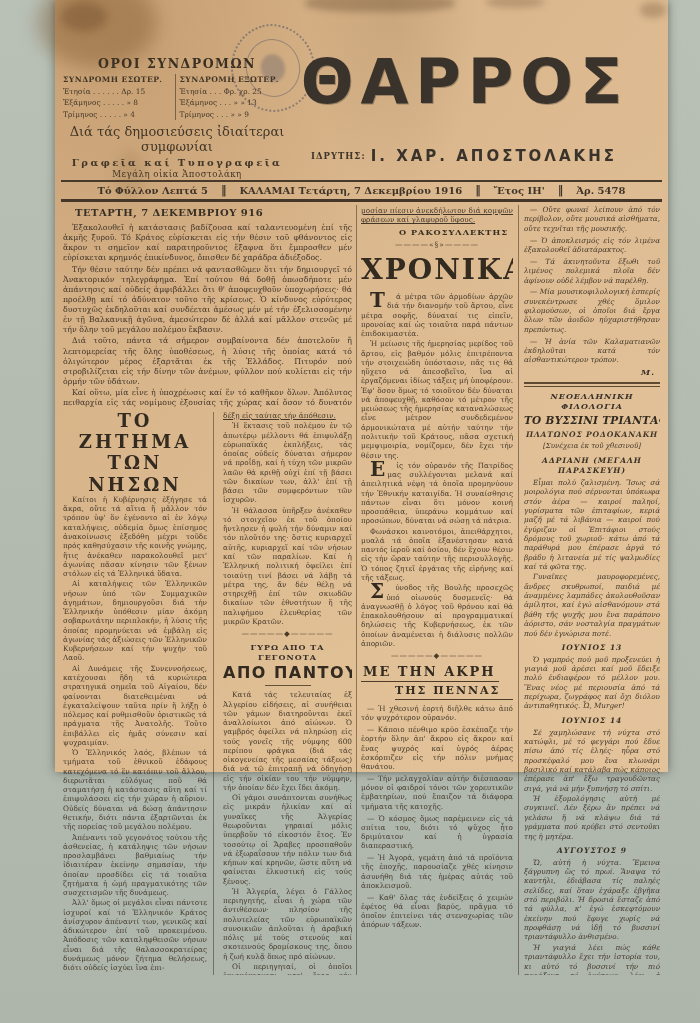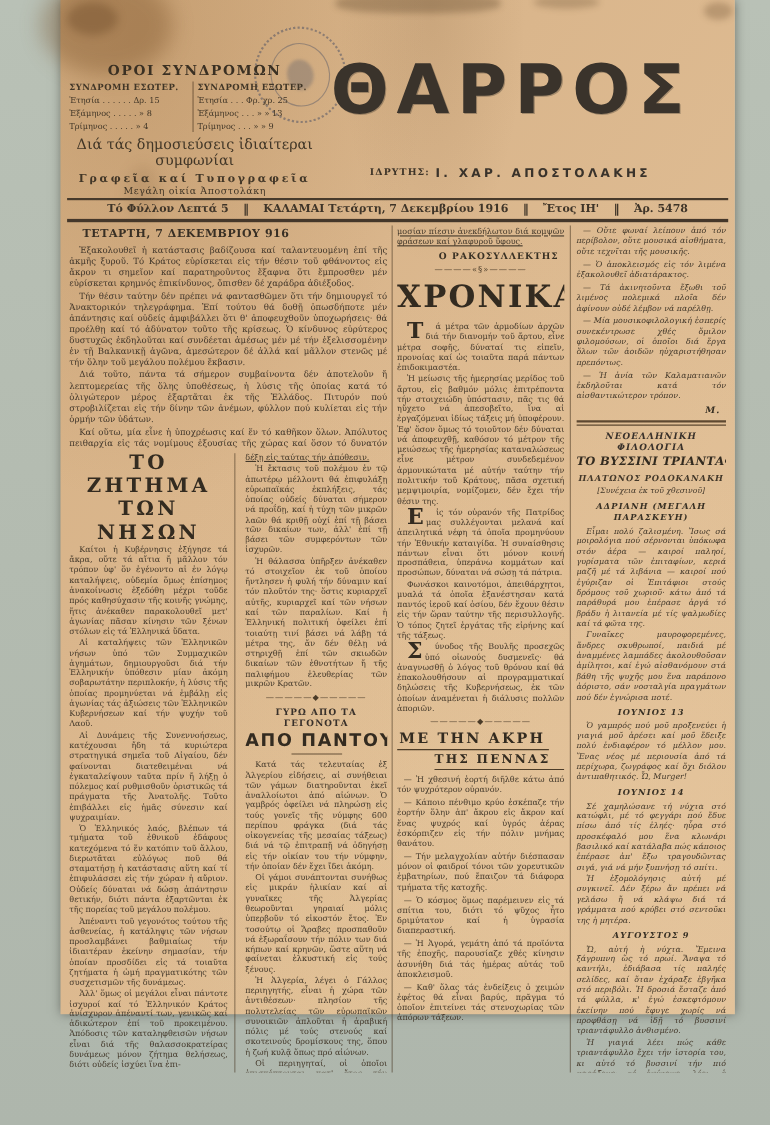--- a/index.html
+++ b/index.html
@@ -2,21 +2,21 @@
 <html><head>
 <meta charset="utf-8">
 <style>
   html,body{margin:0;padding:0;}
   body{
     width:700px;height:1023px;position:relative;overflow:hidden;
     background:linear-gradient(180deg,#b9c1b6 0%,#b3bbb0 50%,#aeb6ac 100%);
     font-family:"DejaVu Serif",serif;
   }
   .paper{
-    position:absolute;left:55px;top:0;width:613px;height:922px;
+    position:absolute;left:55px;top:0;width:613px;height:772px;
     background:
       radial-gradient(ellipse at 12% 4%, rgba(140,92,44,.22), transparent 34%),
       radial-gradient(ellipse at 55% 1%, rgba(110,75,40,.14), transparent 18%),
       radial-gradient(ellipse at 85% 80%, rgba(238,210,168,.25), transparent 55%),
       radial-gradient(ellipse at 40% 96%, rgba(225,195,150,.30), transparent 45%),
       linear-gradient(125deg,#d5b084 0%,#dab68c 35%,#dfbd94 70%,#e1c098 100%);
     box-shadow:0 0 9px rgba(35,35,30,.5);
     color:#3e3428;
   }
   .stain{position:absolute;border-radius:50%;pointer-events:none;}
@@ -41,21 +41,21 @@
   .pub-note{font-size:13px;margin:4px 0 3px;}
   .offices1{font-size:10px;letter-spacing:2.5px;margin:3px 0 1px;font-weight:bold;}
   .offices2{font-size:8.6px;letter-spacing:.5px;}
   .mast-title{position:absolute;left:212px;top:42px;width:396px;text-align:center;
     font-family:"DejaVu Sans",sans-serif;font-weight:bold;font-size:62px;line-height:80px;
     letter-spacing:7px;color:#3a332b;text-shadow:1px 1px 0 rgba(58,51,43,.35);}
   .mast-subtitle{position:absolute;left:210px;top:127px;width:398px;text-align:center;
     font-weight:bold;font-size:15.5px;letter-spacing:.5px;color:#3a332b;white-space:nowrap;}
   .founderline{position:absolute;left:210px;top:146px;width:398px;text-align:center;white-space:nowrap;}
   .founder-label{font-size:8.5px;font-weight:bold;letter-spacing:1px;vertical-align:2px;}
-  .founder{font-family:"DejaVu Sans",sans-serif;font-weight:bold;font-size:11px;letter-spacing:3px;color:#3a332b;}
+  .founder{font-family:"DejaVu Sans",sans-serif;font-weight:bold;font-size:15px;letter-spacing:3px;color:#3a332b;}
   .ownerline{position:absolute;left:6px;top:160px;width:601px;display:flex;align-items:baseline;justify-content:space-between;white-space:nowrap;}
   .owner-label{font-size:8px;letter-spacing:.5px;}
   .owner{font-family:"DejaVu Sans",sans-serif;font-weight:bold;font-size:12.5px;letter-spacing:2px;color:#3a332b;}
   .director-label{font-size:9px;font-weight:bold;letter-spacing:.5px;}
   .director{font-family:"DejaVu Sans",sans-serif;font-weight:bold;font-size:16.5px;letter-spacing:1.5px;color:#3a332b;}
   .rule-a{position:absolute;left:6px;top:180px;width:601px;height:2px;background:#473a2b;}
   .dateline{position:absolute;left:6px;top:183px;width:601px;height:15px;display:flex;justify-content:center;align-items:center;gap:13px;
     font-weight:bold;font-size:10px;color:#3e3428;white-space:nowrap;}
   .dl-sep{font-size:11px;}
   .rule-b{position:absolute;left:6px;top:199px;width:601px;height:3px;background:#44372a;}

